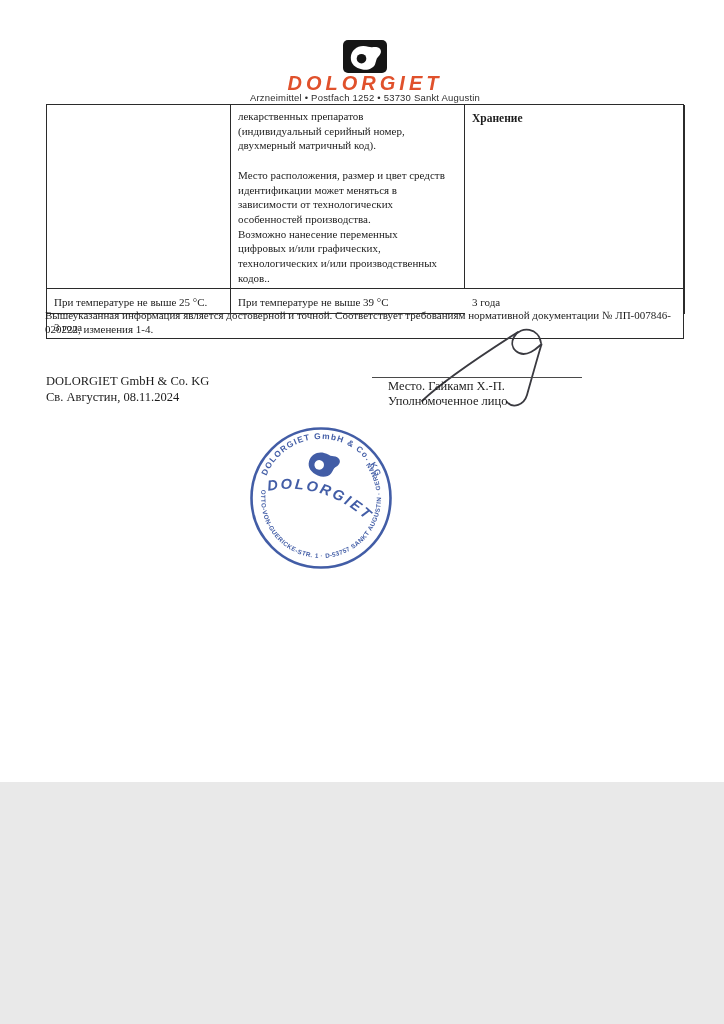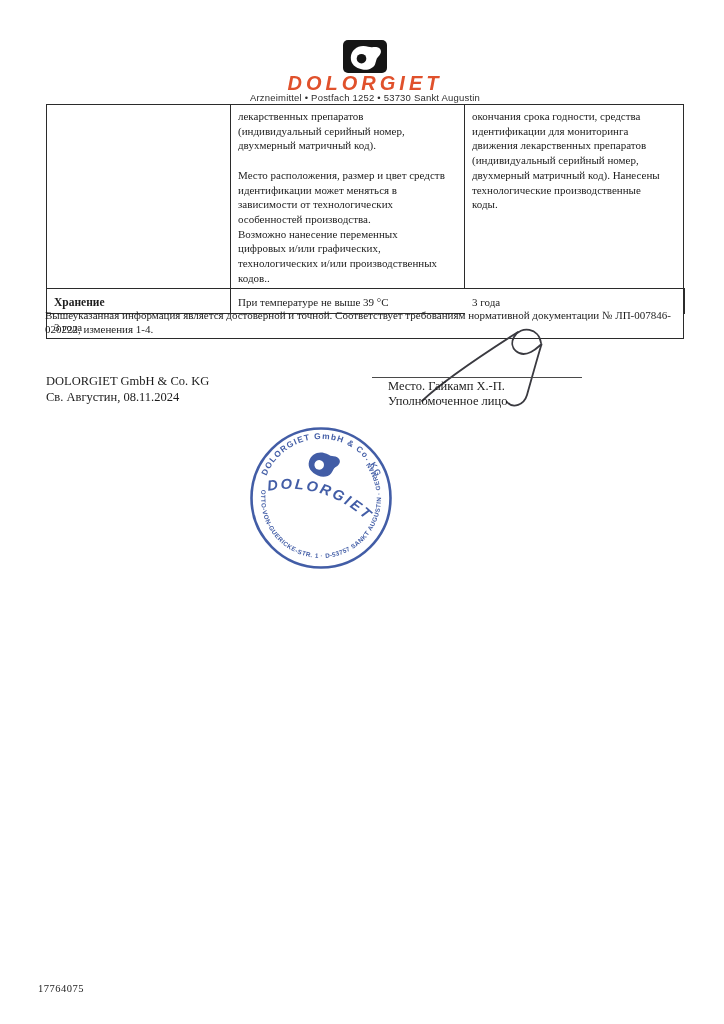--- a/index.html
+++ b/index.html
@@ -1,17 +1,17 @@
 <!DOCTYPE html>
 <html><head>
 <meta charset="utf-8">
 <style>
   html,body{margin:0;padding:0;background:#e9e9e9;}
   .page{
-    position:relative;width:724px;height:1024px;background:#ffffff;
+    position:relative;width:724px;height:782px;background:#ffffff;
     margin:0 auto;overflow:hidden;
     font-family:"Liberation Serif", serif;color:#1c1c1c;
   }
   
   .logo-box{position:absolute;left:343px;top:40px;width:44px;height:33px;}
   .brand{
     position:absolute;left:220px;top:72px;width:290px;text-align:center;
     font-family:"Liberation Sans", sans-serif;font-weight:bold;font-style:italic;
     font-size:20px;letter-spacing:4px;color:#e0512c;
   }
@@ -67,23 +67,23 @@
   </svg>
   <div class="brand">DOLORGIET</div>
   <div class="addr">Arzneimittel • Postfach 1252 • 53730 Sankt Augustin</div>
 
   <div class="doc-table">
     <div class="cell r1"></div>
     <div class="cell r1">лекарственных препаратов (индивидуальный серийный номер, двухмерный матричный код).
 
 Место расположения, размер и цвет средств идентификации может меняться в зависимости от технологических особенностей производства.
 Возможно нанесение переменных цифровых и/или графических, технологических и/или производственных кодов..</div>
-    <div class="cell r1 last-col">окончания срока годности, средства идентификации для мониторинга движения лекарственных препаратов (индивидуальный серийный номер, двухмерный матричный код). Нанесены технологические производственные коды.</div>
 
     <div class="cell label">Хранение</div>
+    <div class="cell small">При температуре не выше 25 °С.</div>
     <div class="cell small last-col">При температуре не выше 39 °С</div>
 
     <div class="cell small last-row">3 года</div>
     <div class="cell small last-col last-row">3 года</div>
   </div>
 
   <div class="statement">Вышеуказанная информация является достоверной и точной. Соответствует требованиям нормативной документации № ЛП-007846-
 020222, изменения 1-4.</div>
 
   <div class="sig-left">

